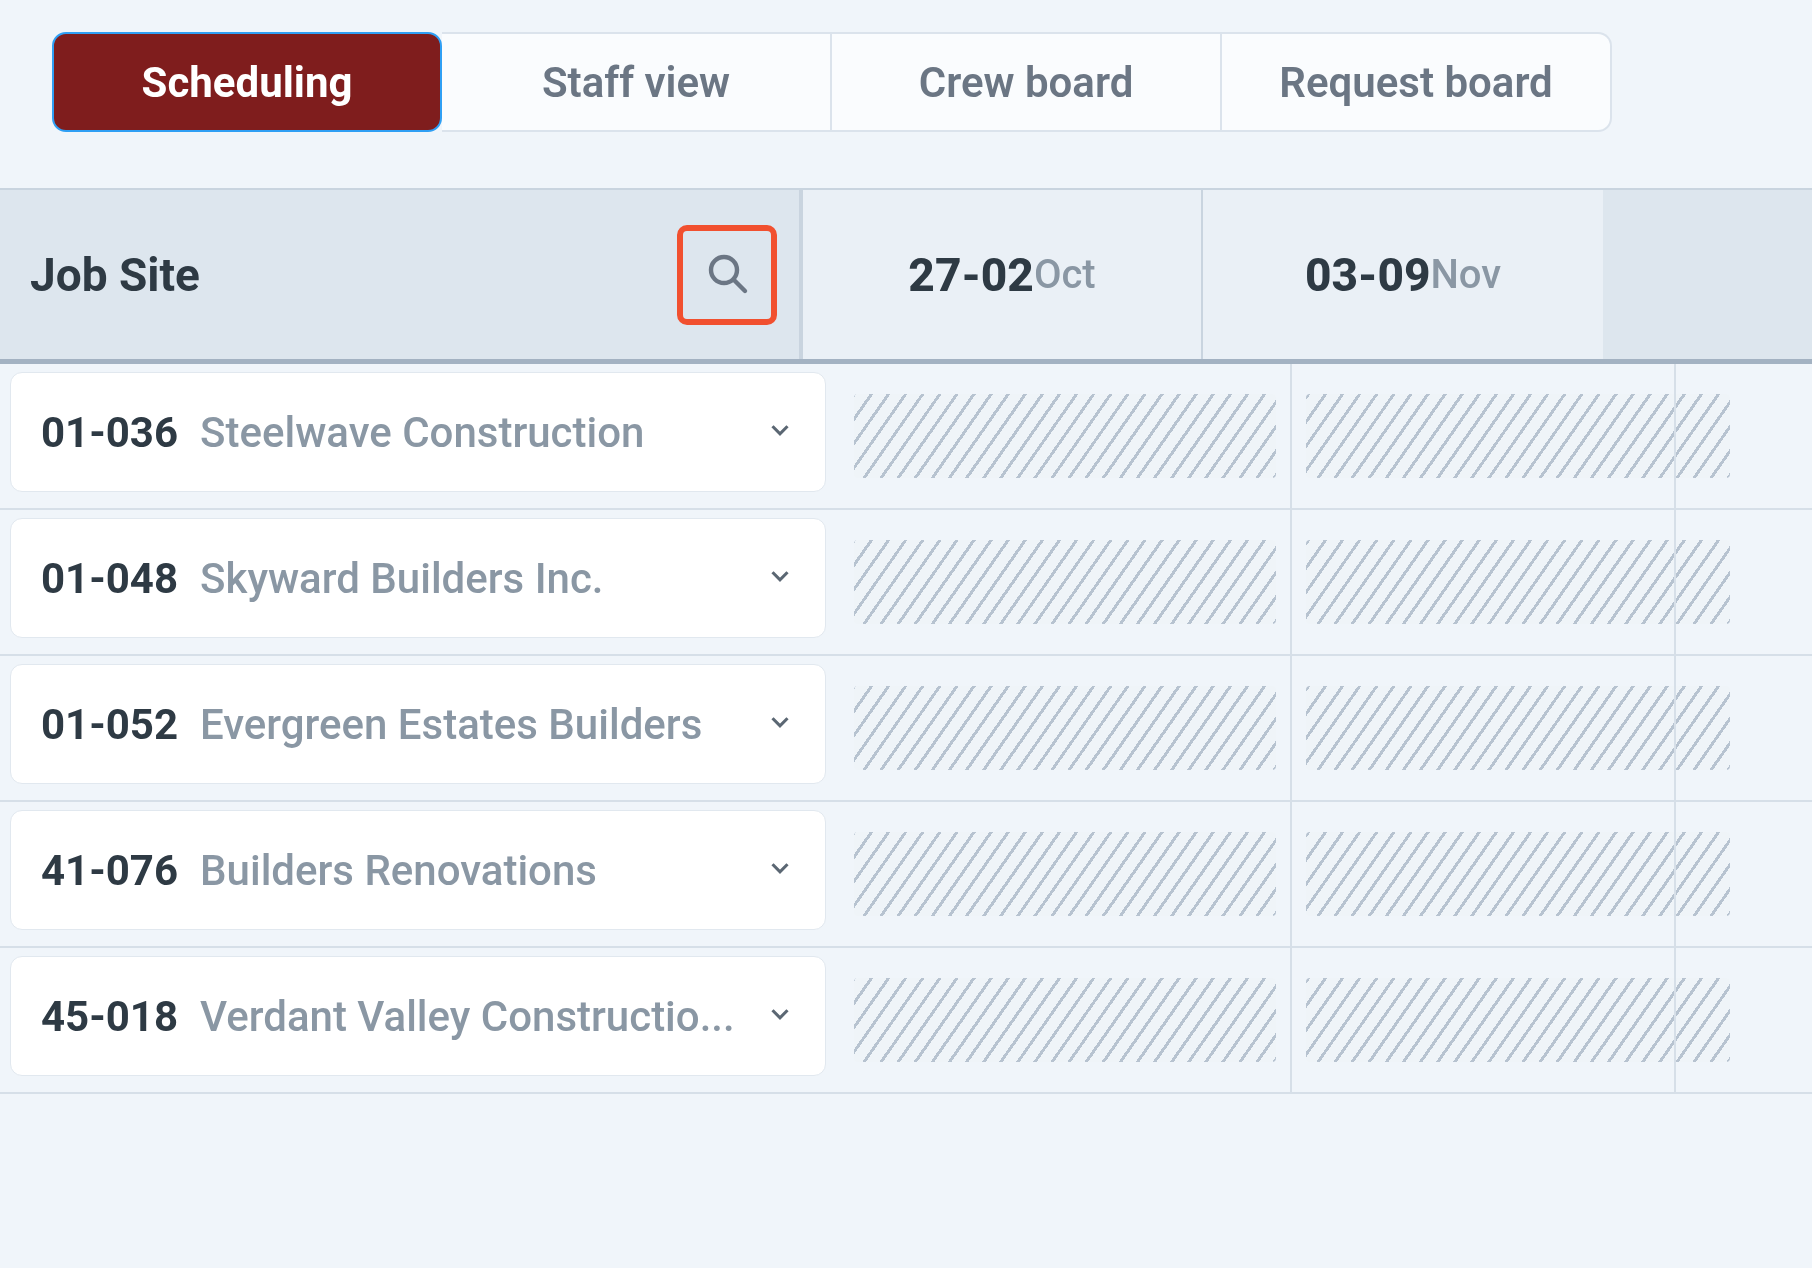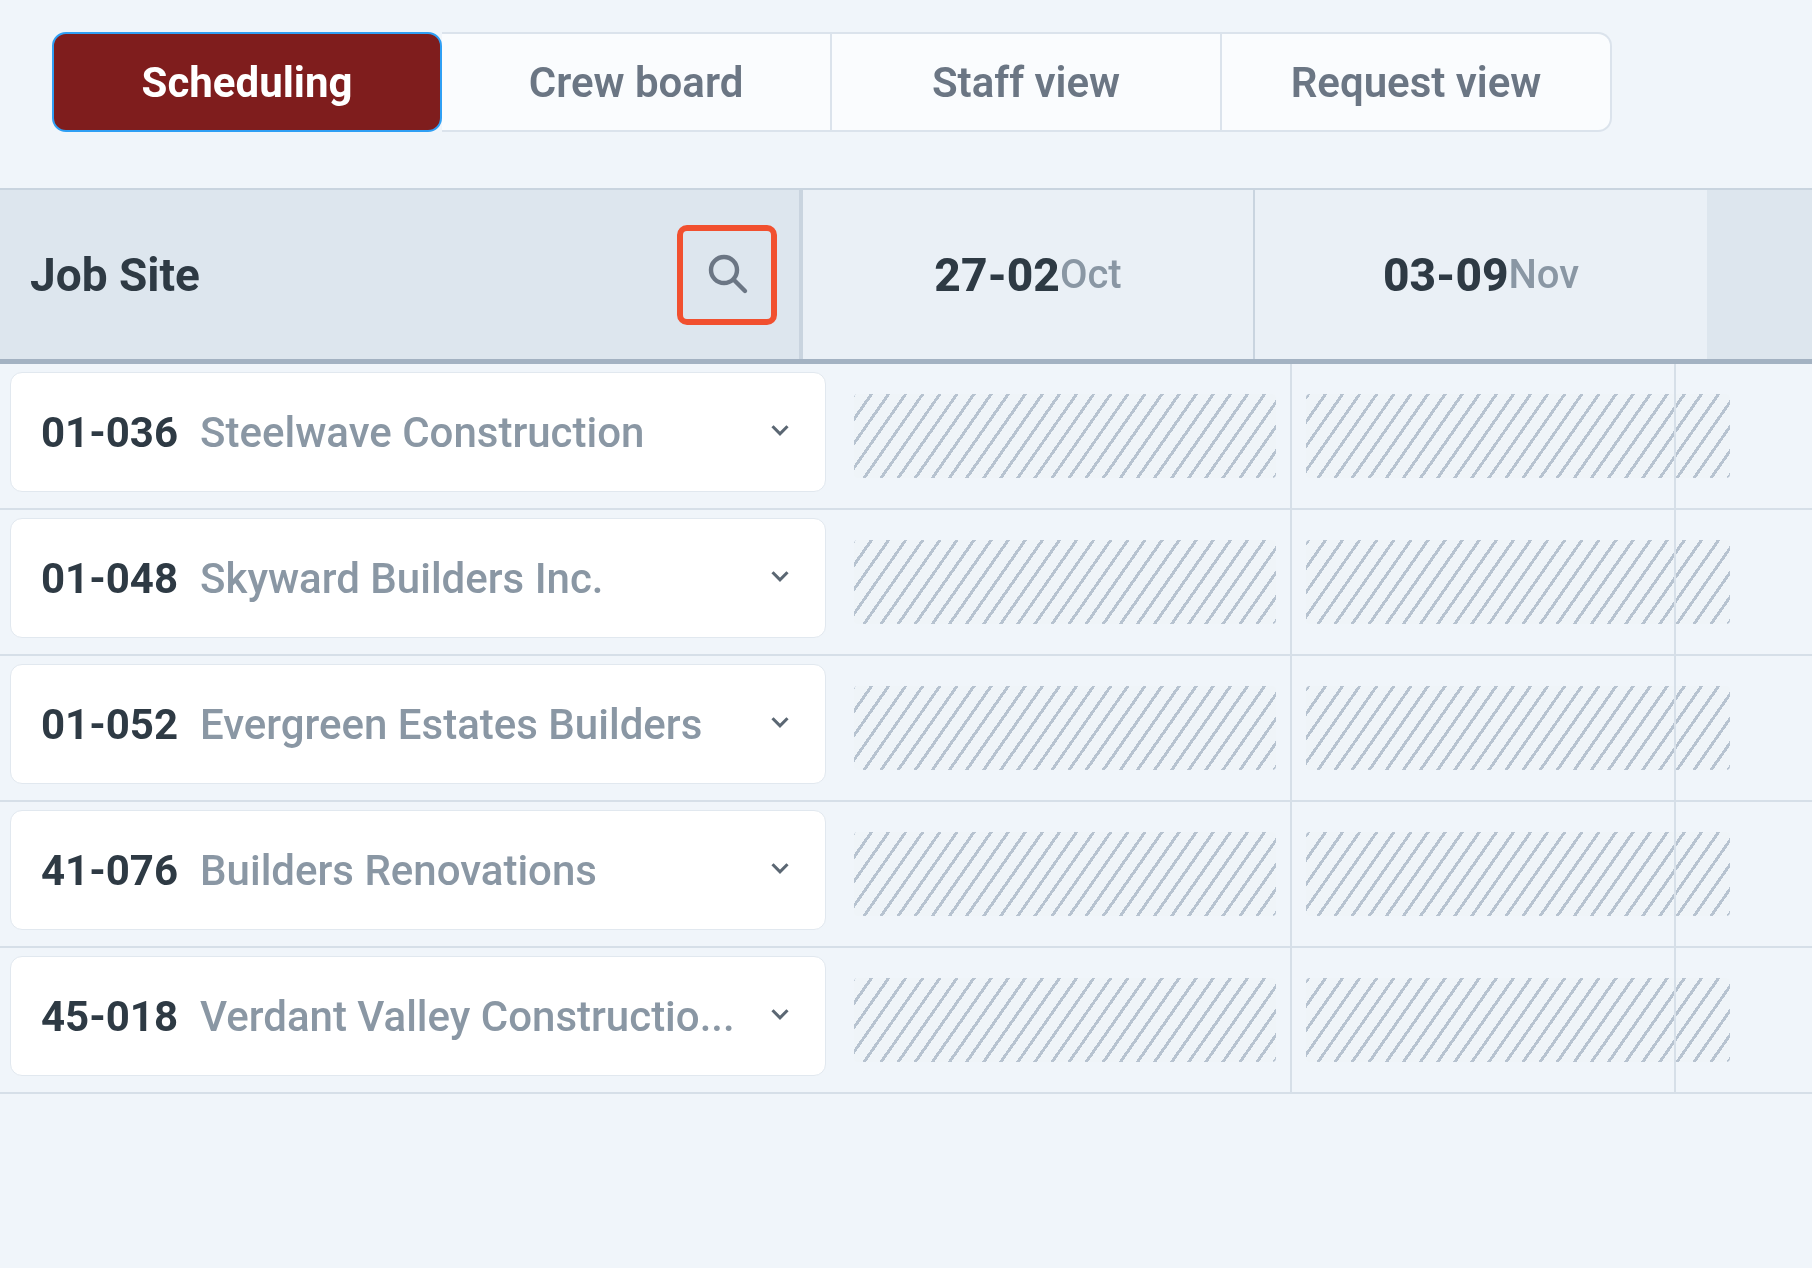--- a/index.html
+++ b/index.html
@@ -72,21 +72,21 @@
     border-radius: 10px;
     display: flex;
     align-items: center;
     justify-content: center;
     cursor: pointer;
     background: transparent;
   }
   .search-btn svg { width: 48px; height: 48px; stroke: #6b7684; }
 
   .col-date-head {
-    width: 452px;
+    width: 400px;
     display: flex;
     align-items: center;
     justify-content: center;
     gap: 0;
     border-right: 2px solid #c9d4df;
     background: #eaf0f6;
     text-align: right;
   }
   .col-date-head:last-child { border-right: none; }
   .date-range {
@@ -181,27 +181,27 @@
   }
 </style>
 </head>
 <body>
 
 <div class="tabbar">
   <div class="tab active">
     <span>Scheduling</span>
   </div>
   <div class="tab">
+    <span>Staff view</span>
+  </div>
+  <div class="tab">
     <span>Crew board</span>
   </div>
   <div class="tab">
-    <span>Staff view</span>
-  </div>
-  <div class="tab">
-    <span>Request view</span>
+    <span>Request board</span>
   </div>
 </div>
 
 <div class="sheet-header">
   <div class="col-jobsite-head">
     <span class="title">Job Site</span>
     <div class="search-btn">
       <span>
         <svg viewBox="0 0 24 24" fill="none" stroke-width="2.2" stroke-linecap="round">
           <circle cx="10.5" cy="10.5" r="6.5"></circle>

